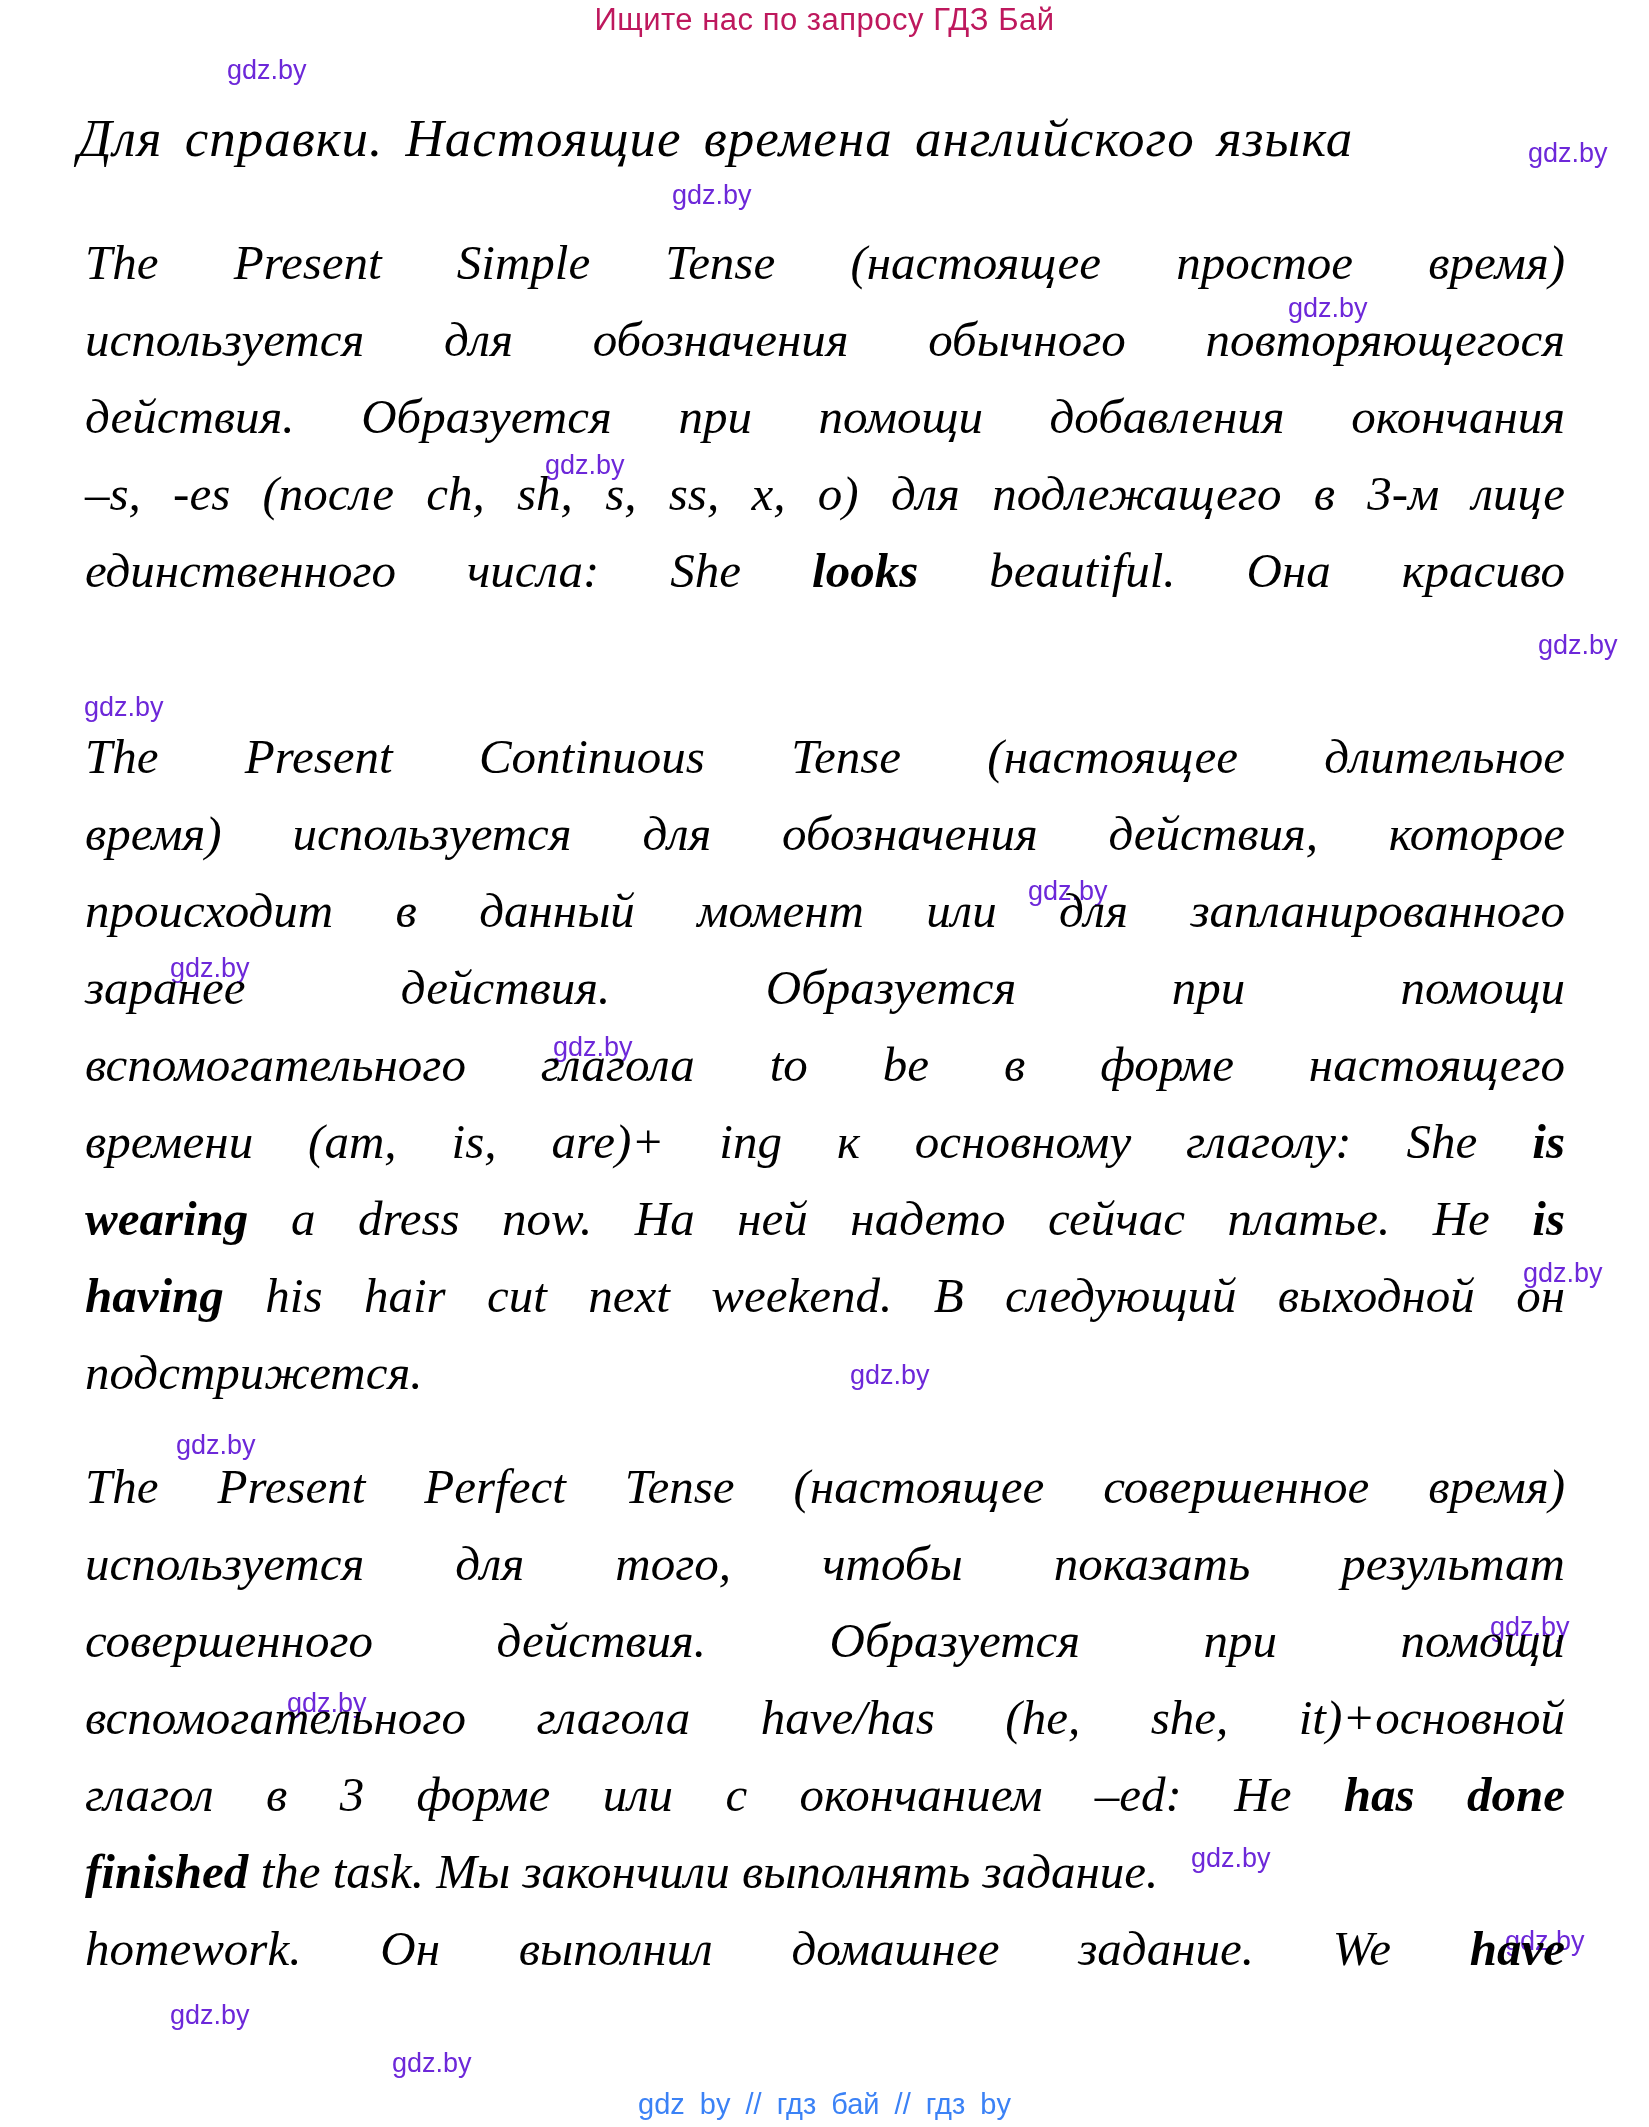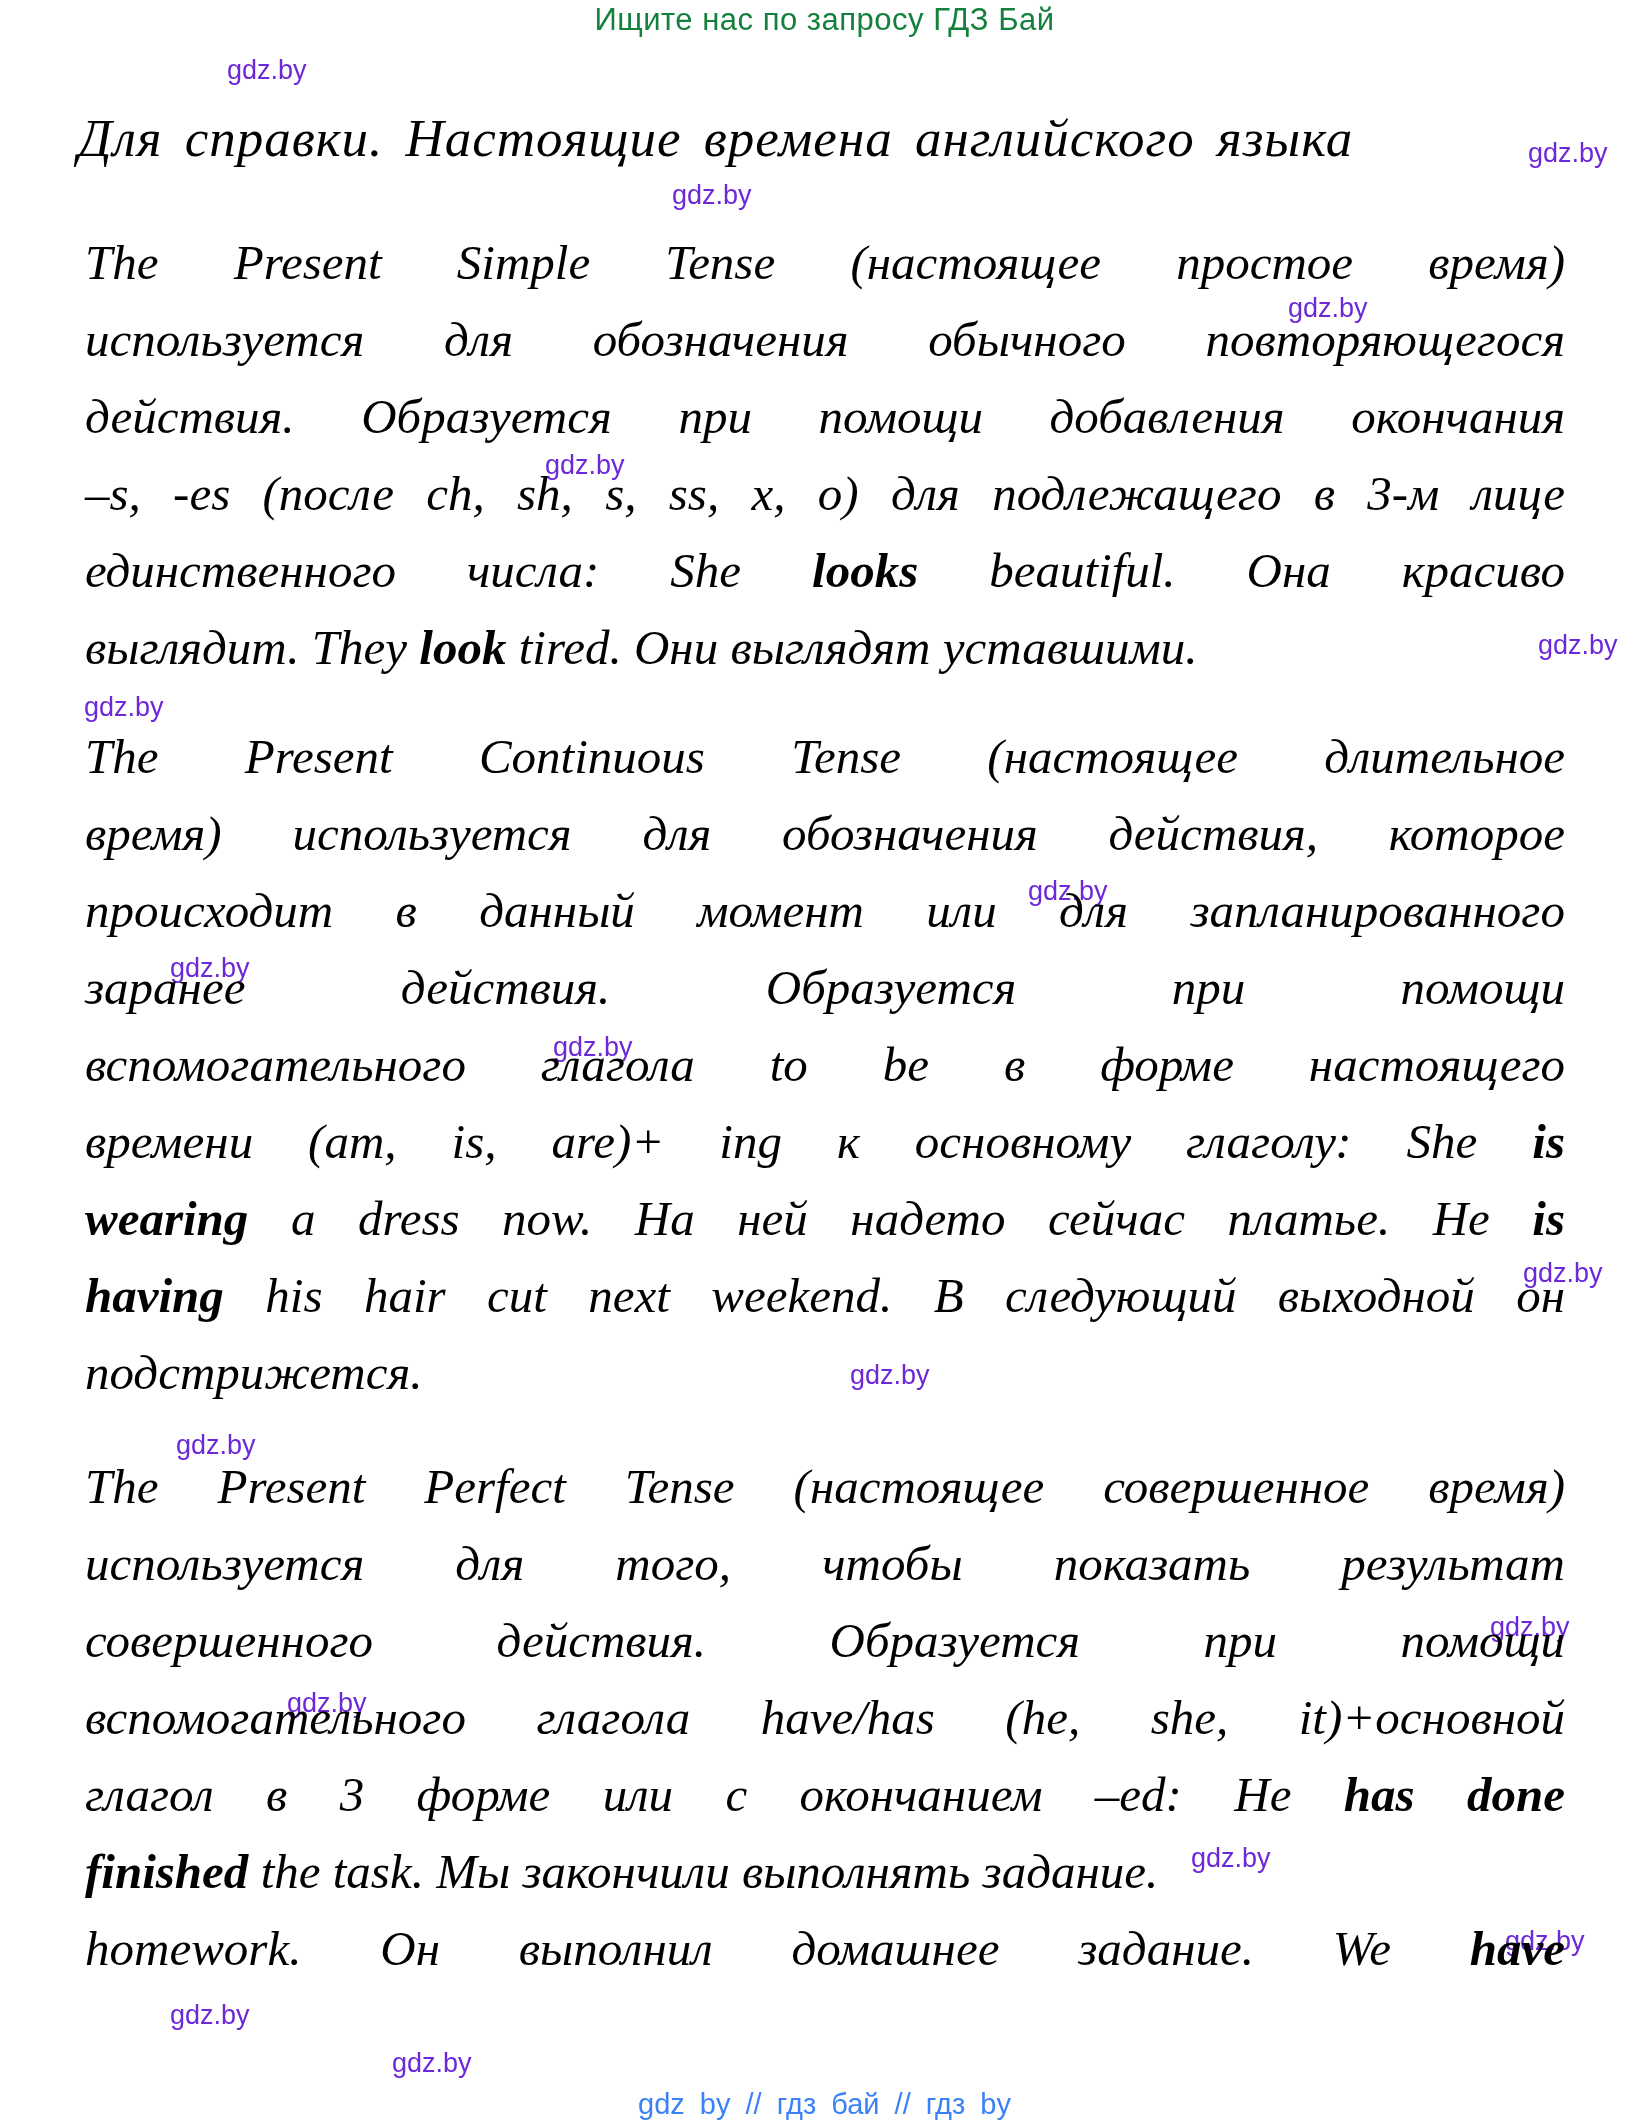--- a/index.html
+++ b/index.html
@@ -11,21 +11,21 @@
     overflow: hidden;
     font-family: "Liberation Serif", serif;
     color: #000000;
   }
   .promo-top {
     position: absolute;
     top: 2px; left: 0; right: 0;
     text-align: center;
     font-family: "Liberation Sans", sans-serif;
     font-size: 31px;
-    color: #15803d;
+    color: #be185d;
     letter-spacing: 0.5px;
   }
   .wm {
     position: absolute;
     font-family: "Liberation Sans", sans-serif;
     font-size: 27px;
     color: #6d28d9;
     white-space: nowrap;
   }
   .doc-title {
@@ -97,21 +97,20 @@
   <div class="wm" style="left:392px;  top:2048px;">gdz.by</div>
 
   <div class="doc-title">Для справки. Настоящие времена английского языка</div>
 
   <div class="para para-1">
     <div class="line"><span>The Present Simple Tense (настоящее простое время)</span></div>
     <div class="line"><span>используется для обозначения обычного повторяющегося</span></div>
     <div class="line"><span>действия. Образуется при помощи добавления окончания</span></div>
     <div class="line"><span>–s, -es (после ch, sh, s, ss, x, o) для подлежащего в 3-м лице</span></div>
     <div class="line"><span>единственного числа: She </span><span class="b">looks</span><span> beautiful. Она красиво</span></div>
-    <div class="line last"><span>выглядит. They </span><span class="b">look</span><span> tired. Они выглядят уставшими.</span></div>
   </div>
 
   <div class="para para-2">
     <div class="line"><span>The Present Continuous Tense (настоящее длительное</span></div>
     <div class="line"><span>время) используется для обозначения действия, которое</span></div>
     <div class="line"><span>происходит в данный момент или для запланированного</span></div>
     <div class="line"><span>заранее действия. Образуется при помощи</span></div>
     <div class="line"><span>вспомогательного глагола to be в форме настоящего</span></div>
     <div class="line"><span>времени (am, is, are)+ ing к основному глаголу: She </span><span class="b">is</span></div>
     <div class="line"><span class="b">wearing</span><span> a dress now. На ней надето сейчас платье. He </span><span class="b">is</span></div>

